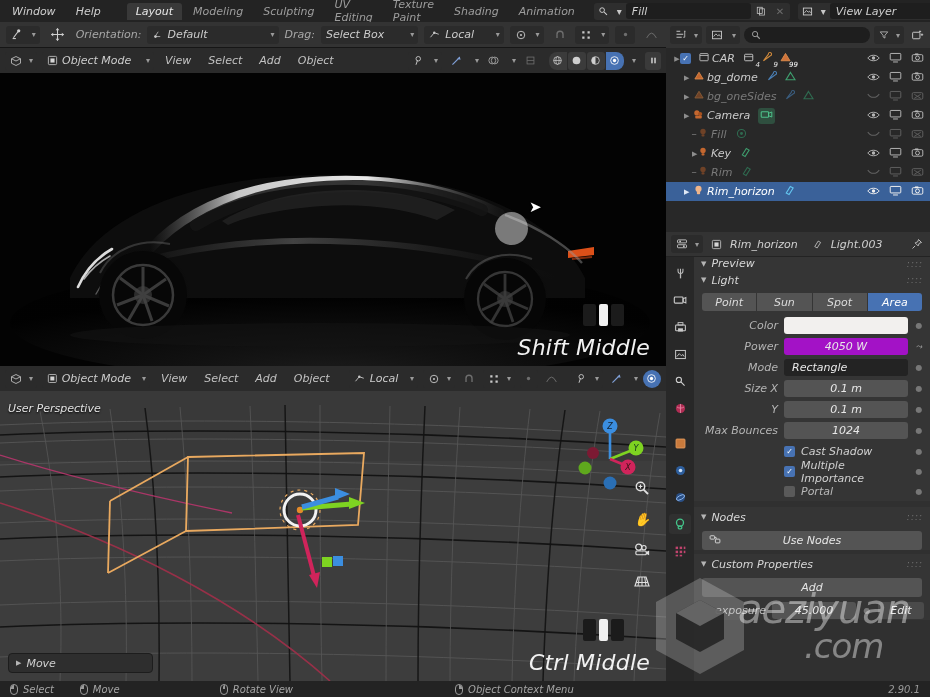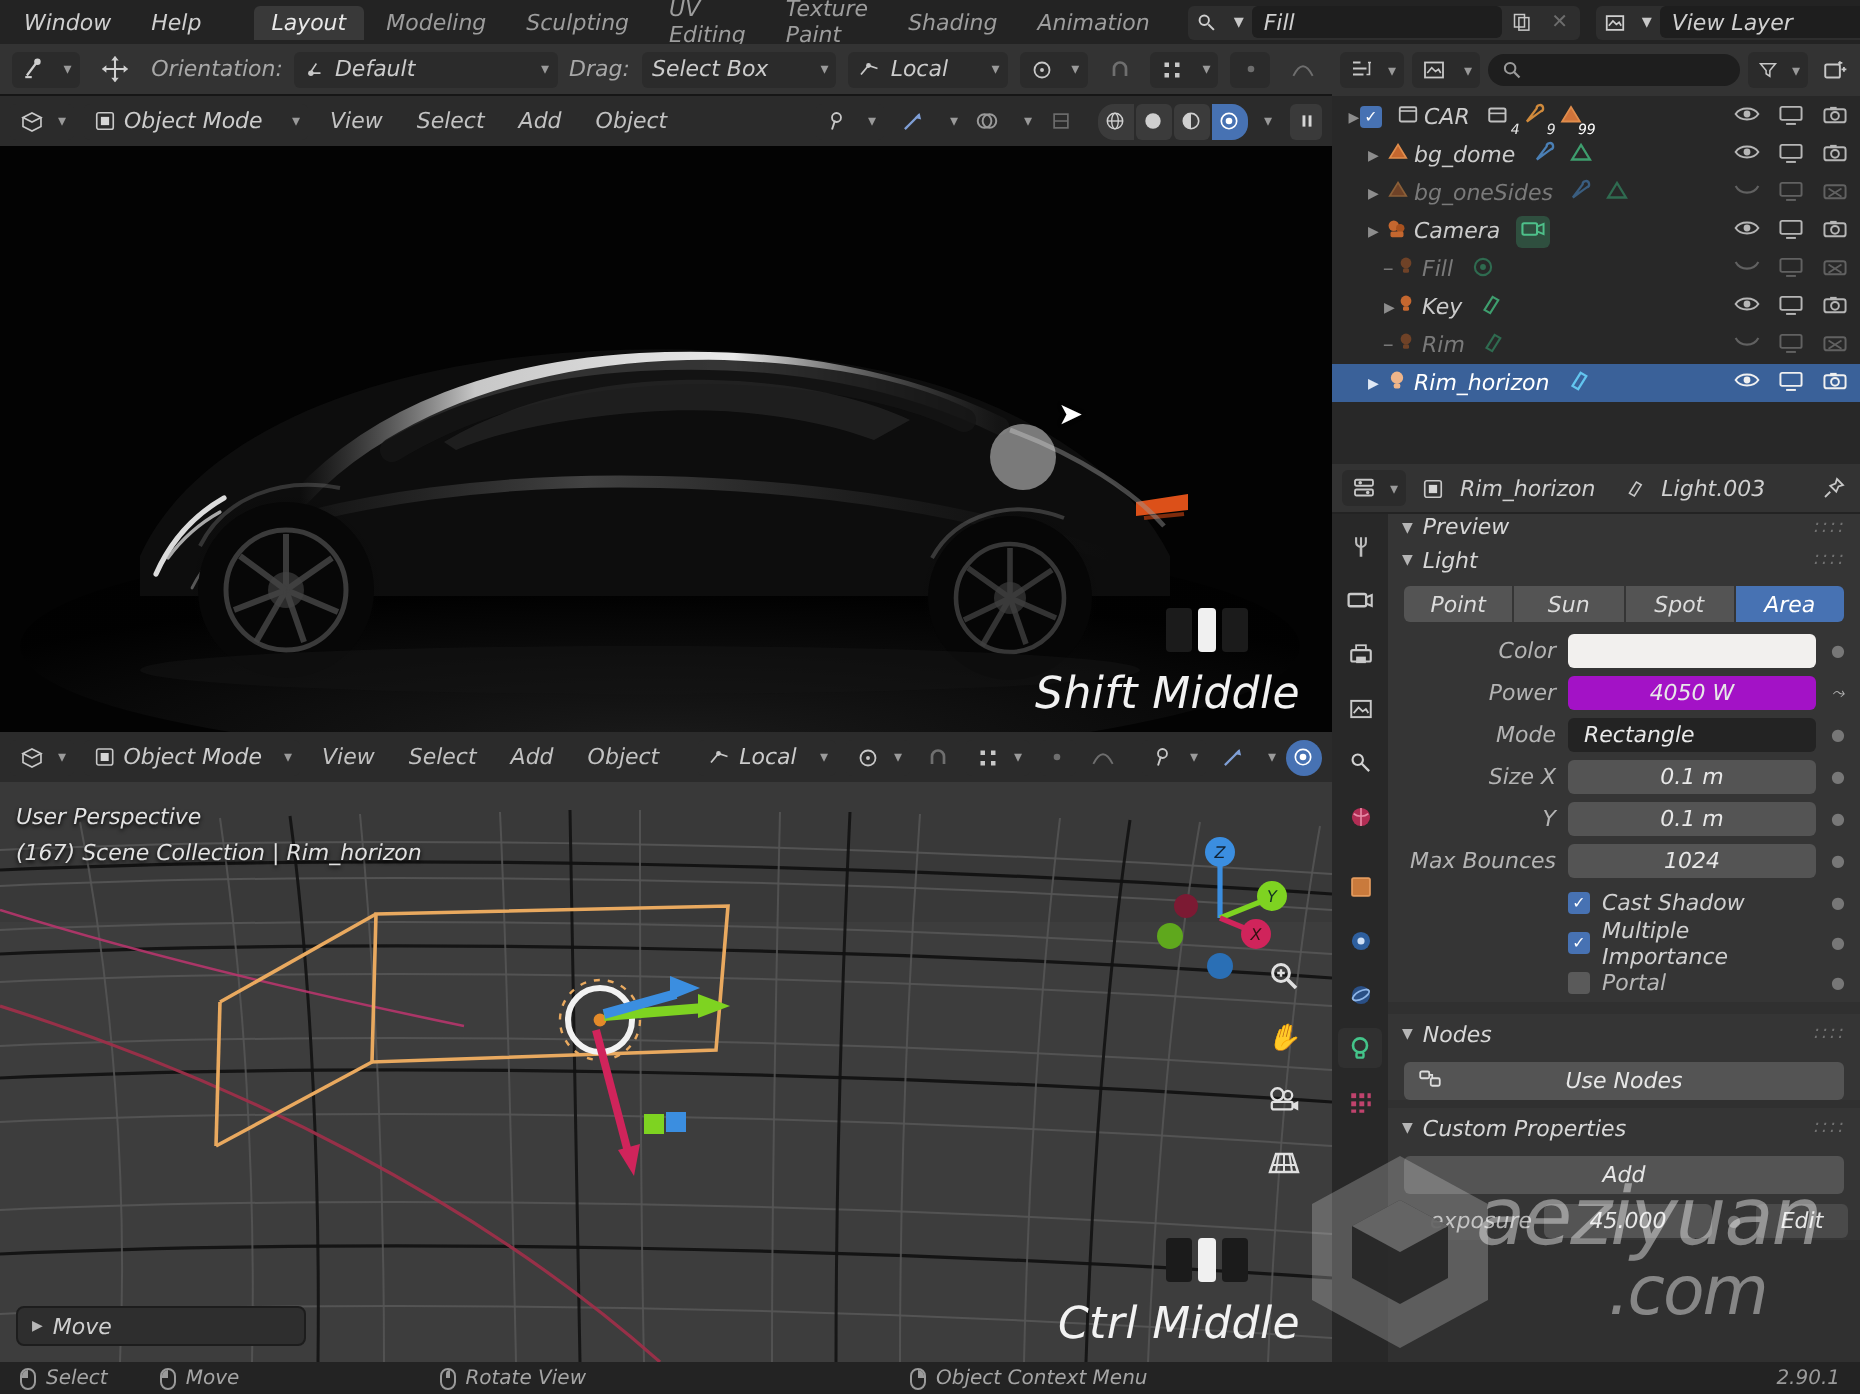--- a/index.html
+++ b/index.html
@@ -664,21 +664,20 @@
             <text x="26" y="-8" font-size="8" fill="#132" text-anchor="middle" font-family="DejaVu Sans">Y</text>
           <circle cx="18" cy="8" r="7.5" fill="#d0245b"></circle>
             <text x="18" y="11" font-size="8" fill="#311" text-anchor="middle" font-family="DejaVu Sans">X</text>
           <circle cx="-17" cy="-6" r="6" fill="#7c1a33"></circle>
           <circle cx="-25" cy="9" r="6.5" fill="#5fa81d"></circle>
           <circle cx="0" cy="24" r="6.5" fill="#2a6fb5"></circle>
         </g>
       </svg>
 
       <div class="vptext" style="top:11px">User Perspective</div>
-      <div class="vptext" style="top:29px">(167) Scene Collection | Rim_horizon</div>
 
       <div class="navicon" style="top:85px;">
         <svg width="16" height="16" viewBox="0 0 16 16">
             <circle cx="6.5" cy="6.5" r="4.2" fill="none" stroke="#e0e0e0" stroke-width="1.5"></circle>
             <path d="M9.6 9.6 L14 14" stroke="#e0e0e0" stroke-width="1.8"></path>
             <path d="M4.6 6.5 H8.4 M6.5 4.6 V8.4" stroke="#e0e0e0" stroke-width="1.2"></path>
           </svg>
       </div>
       <div class="navicon" style="top:116px;">✋</div>
       <div class="navicon" style="top:147px;">

